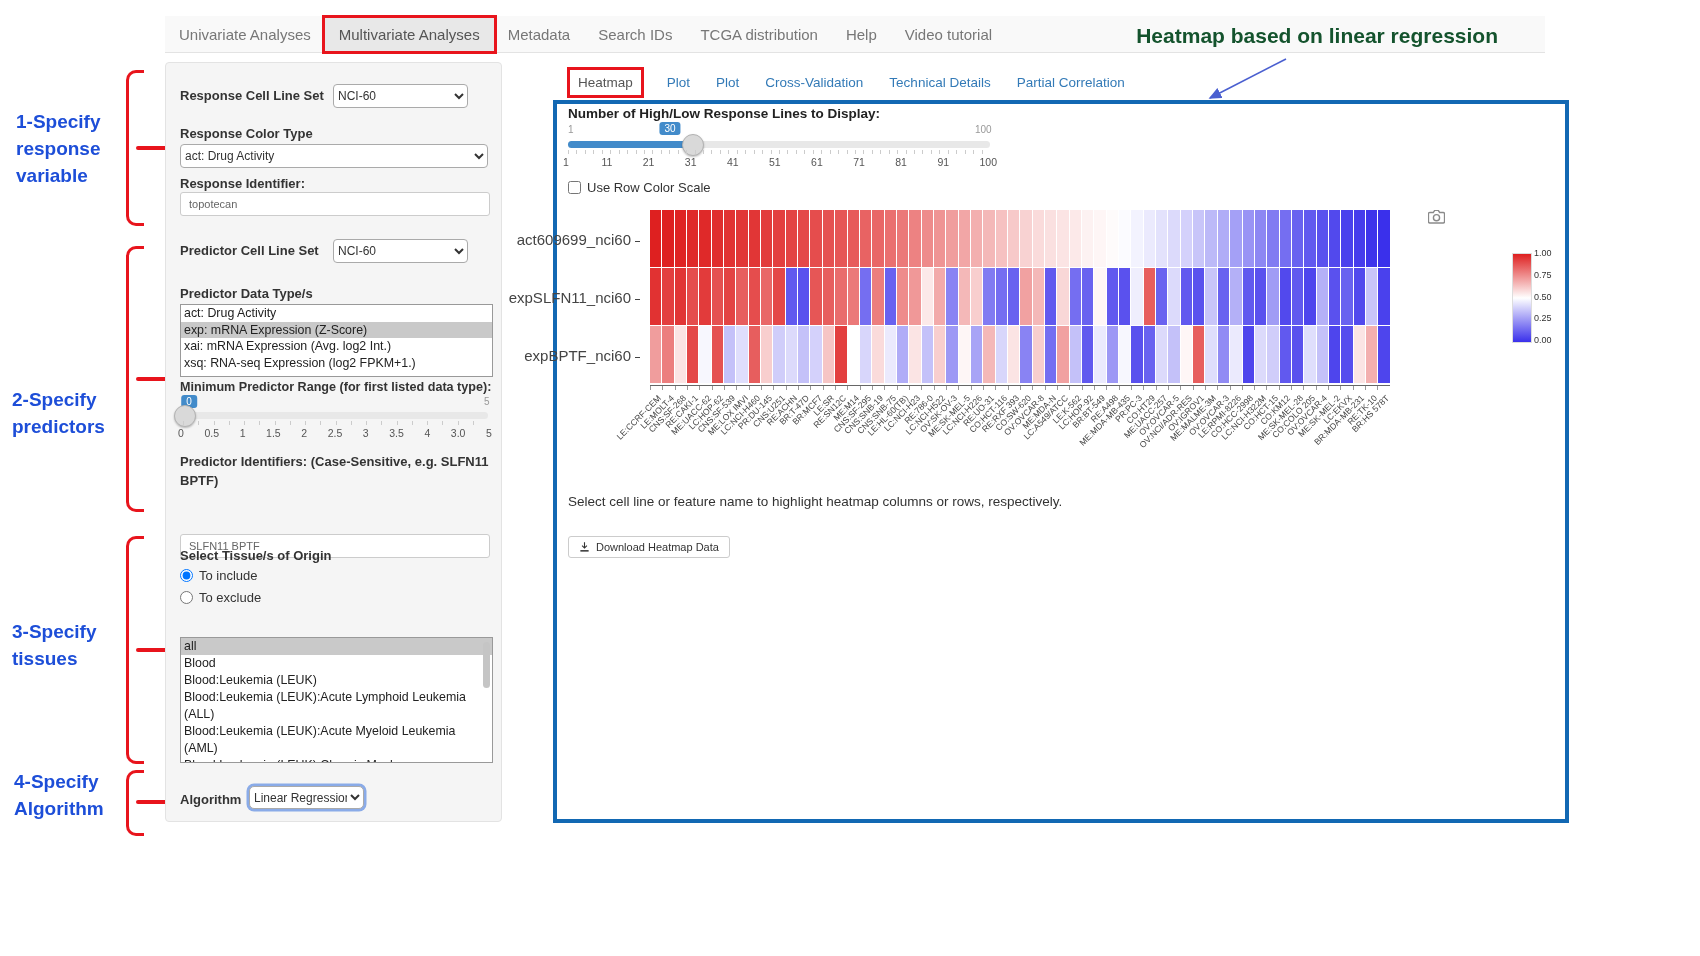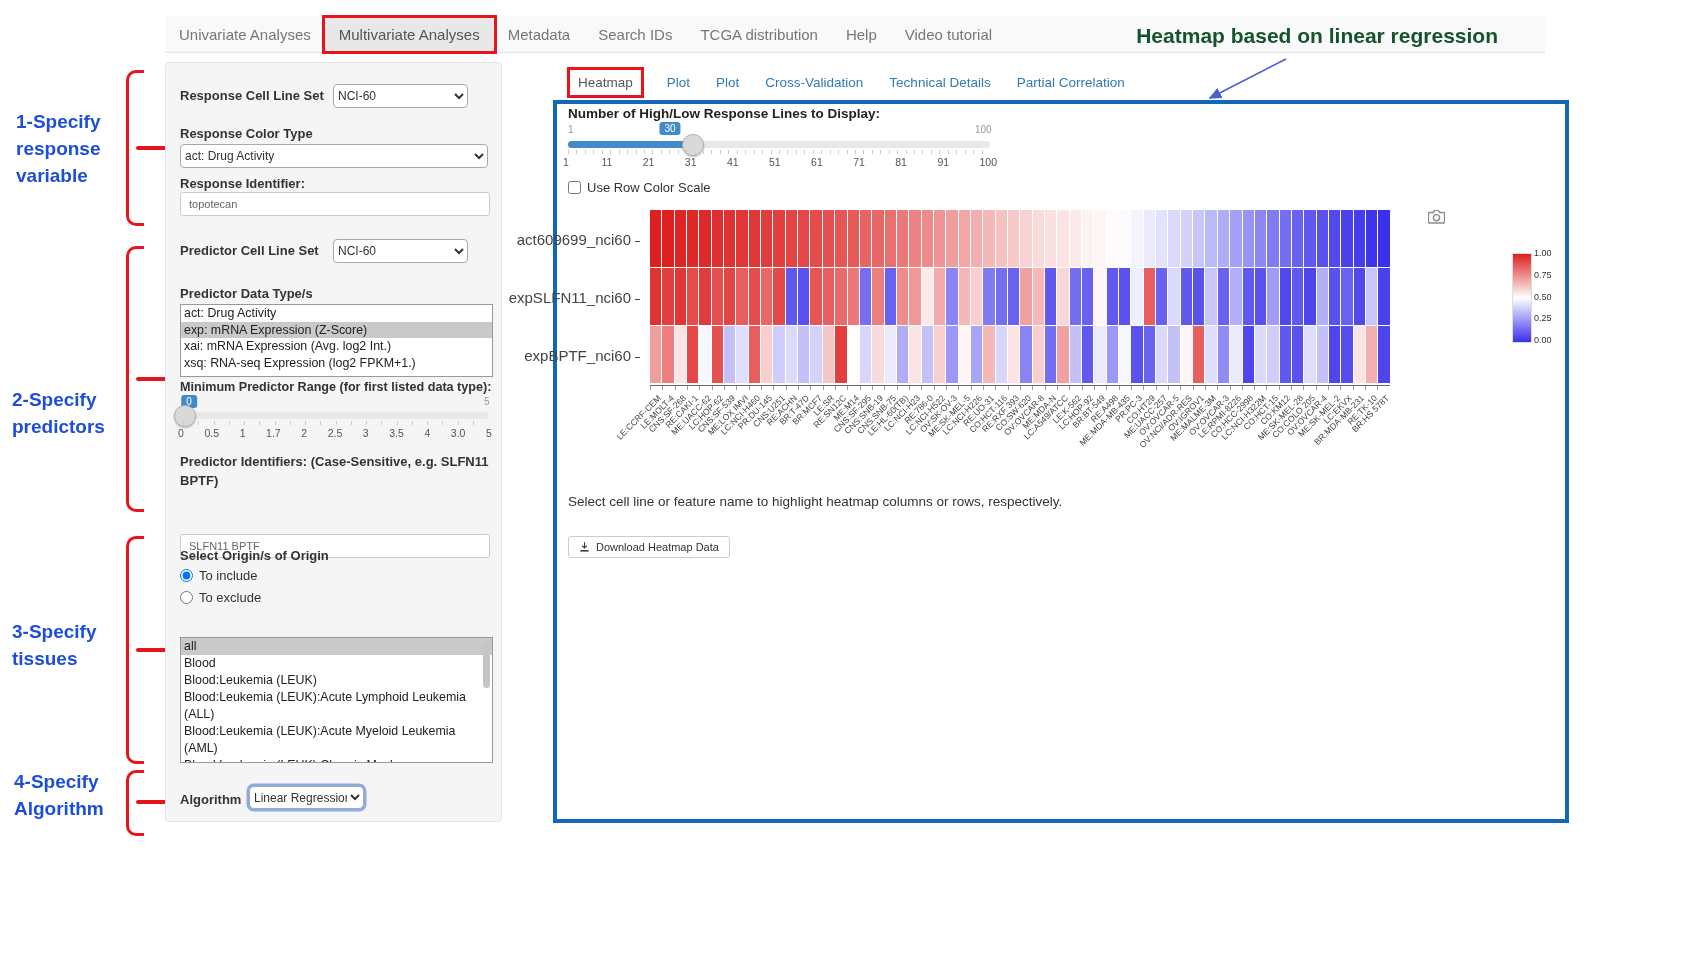--- a/index.html
+++ b/index.html
@@ -147,34 +147,34 @@
   <div class="flabel" style="left:180px;top:380px;font-size:12.6px;">Minimum Predictor Range (for first listed data type):</div>
   <div class="sl-badge" style="left:189px;top:395px;">0</div>
   <div class="sl-minmax" style="left:484px;top:396px;">5</div>
   <div class="sl-track" style="left:183px;top:412px;width:305px;"></div>
   <div class="sl-handle" style="left:174px;top:405px;"></div>
   <div class="tickmarks" style="left:183px;top:421px;width:305px;background:repeating-linear-gradient(90deg,#ccc 0 1px,transparent 1px 15.25px);"></div>
   <div class="ticks" style="left:176px;top:427px;width:318px;">
       <span>0</span>
       <span>0.5</span>
       <span>1</span>
-      <span>1.7</span>
+      <span>1.5</span>
       <span>2</span>
       <span>2.5</span>
       <span>3</span>
       <span>3.5</span>
       <span>4</span>
       <span>3.0</span>
       <span>5</span>
     </div>
 
   <div class="flabel" style="left:180px;top:452px;width:310px;line-height:19px;">Predictor Identifiers: (Case-Sensitive, e.g. SLFN11 BPTF)</div>
   <input class="ftext" style="left: 180px; top: 494px; width: 292px; margin-top: 40px;" value="SLFN11 BPTF">
 
-  <div class="flabel" style="left:180px;top:548px;">Select Origin/s of Origin</div>
+  <div class="flabel" style="left:180px;top:548px;">Select Tissue/s of Origin</div>
   <label class="choice" style="left:180px;top:568px;">
     <input id="radio-include" type="radio" name="tissue-mode" checked="" style="">
     <span>To include</span>
   </label>
   <label class="choice" style="left:180px;top:590px;">
     <input id="radio-exclude" type="radio" name="tissue-mode" style="">
     <span>To exclude</span>
   </label>
 
   <div id="lb-tissue" class="listbox" style="left:180px;top:637px;width:311px;height:124px;">

